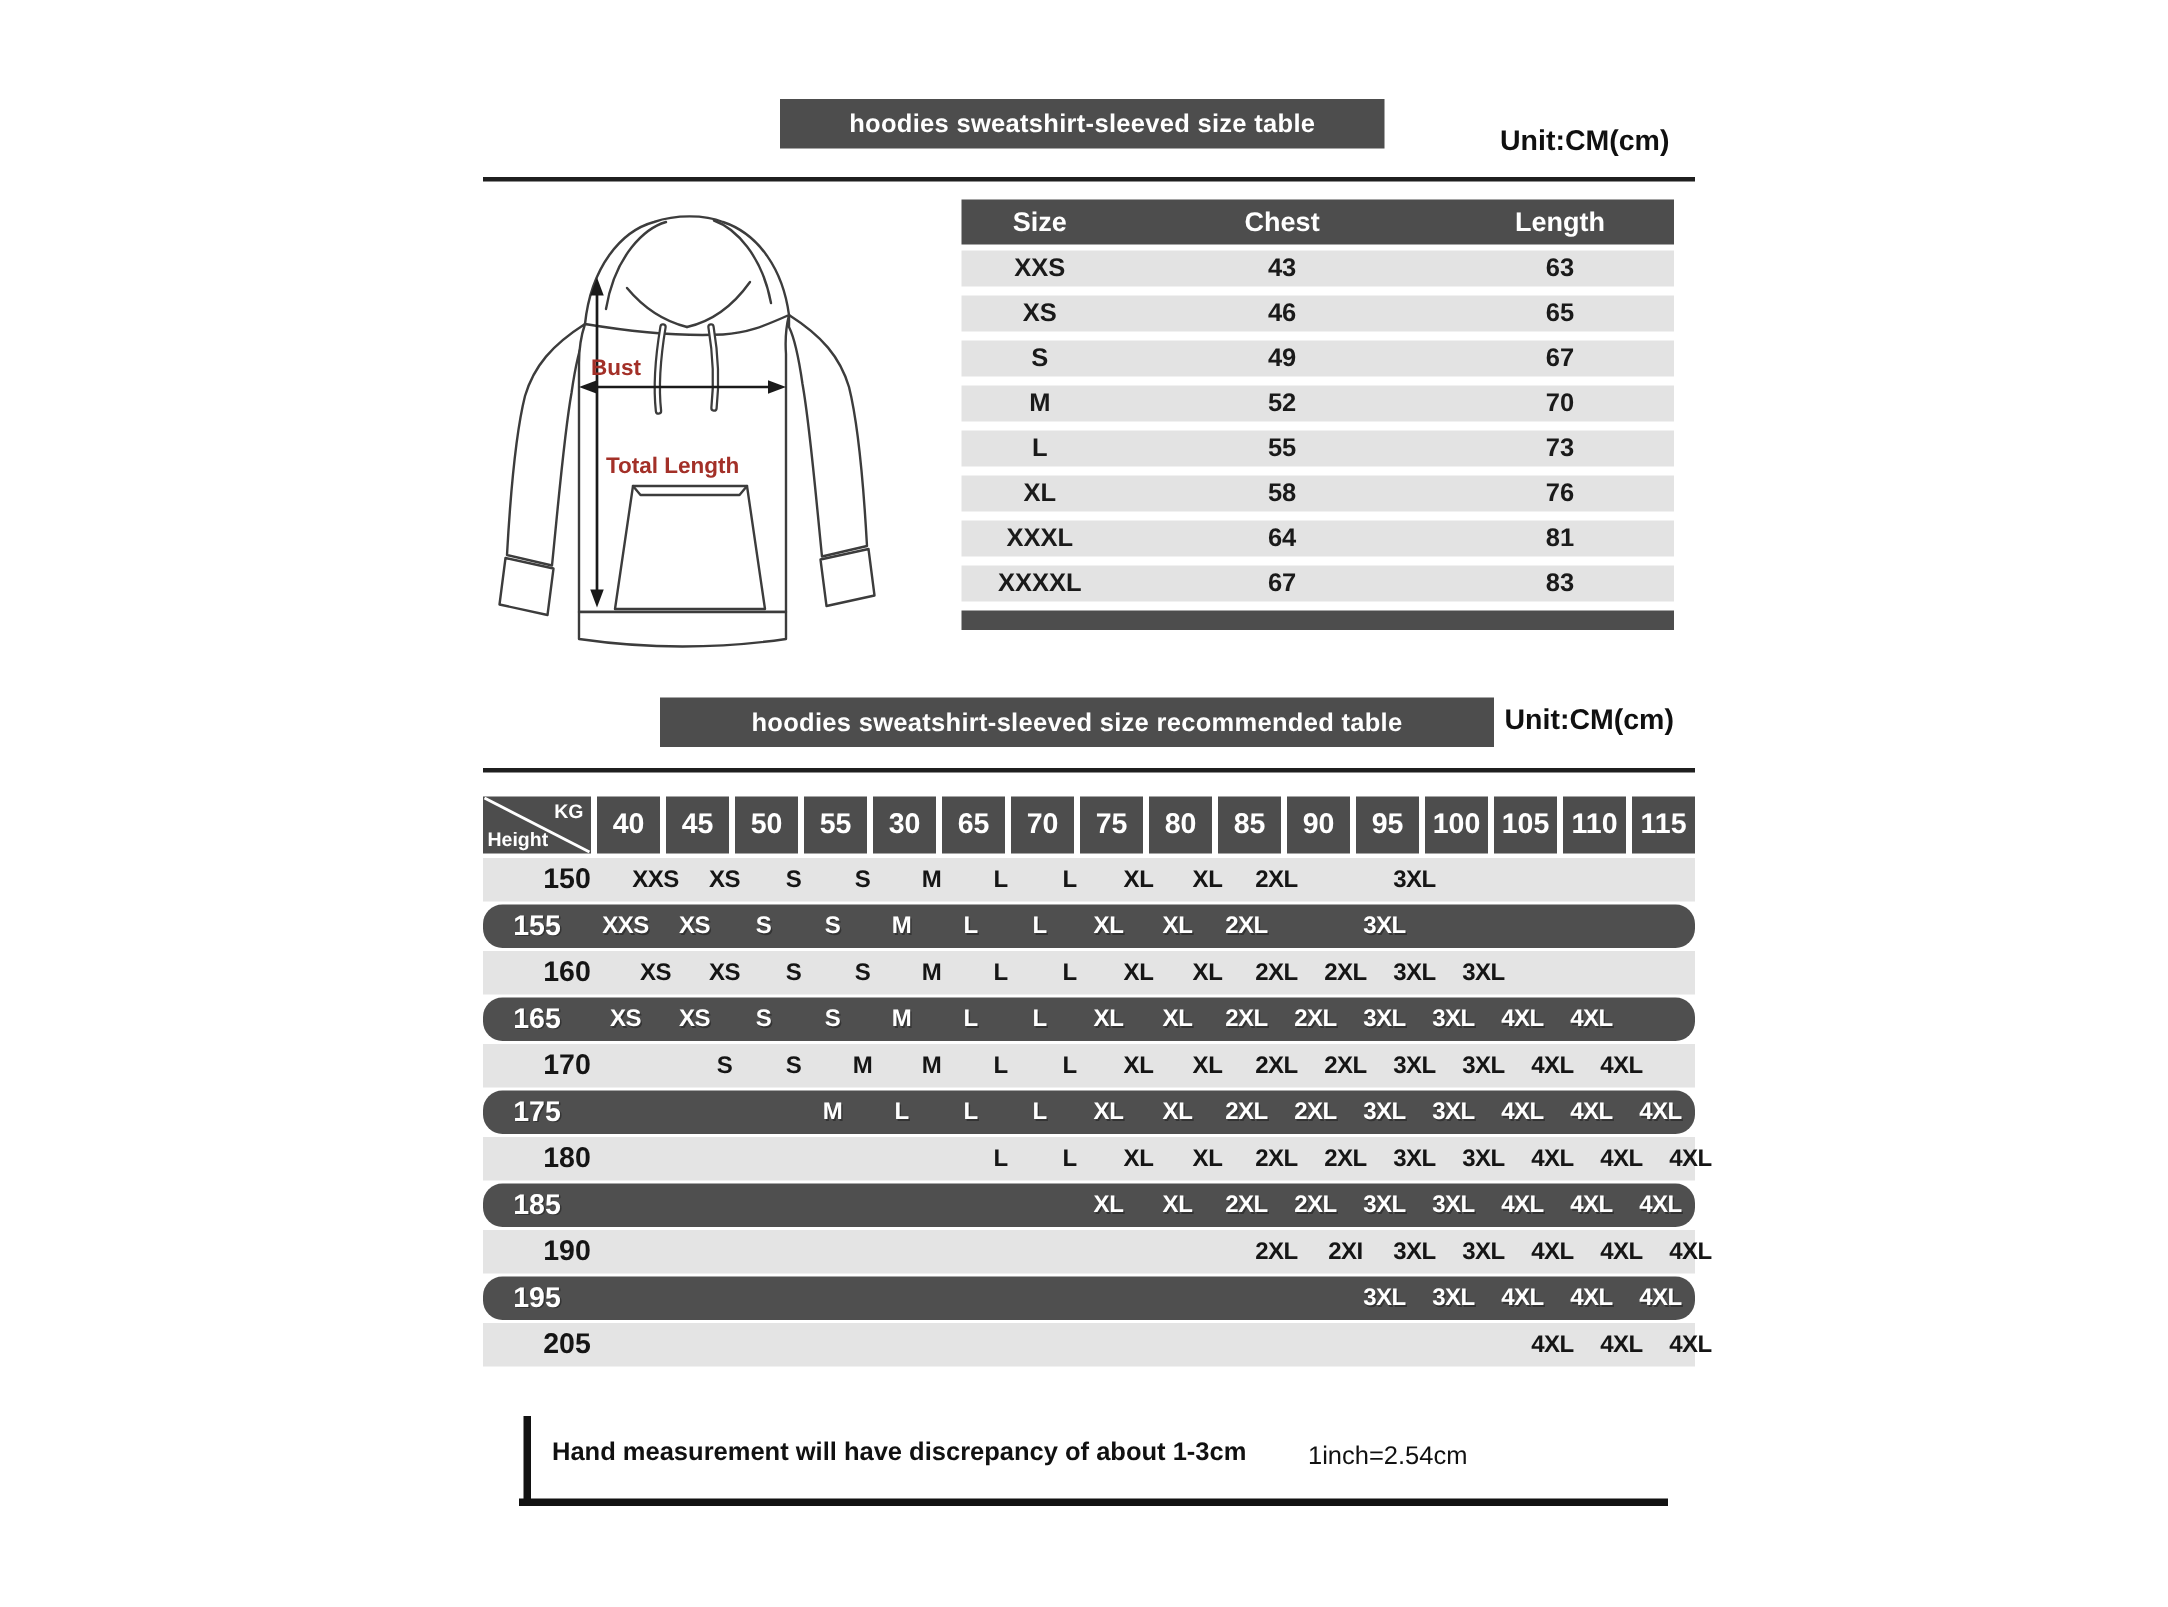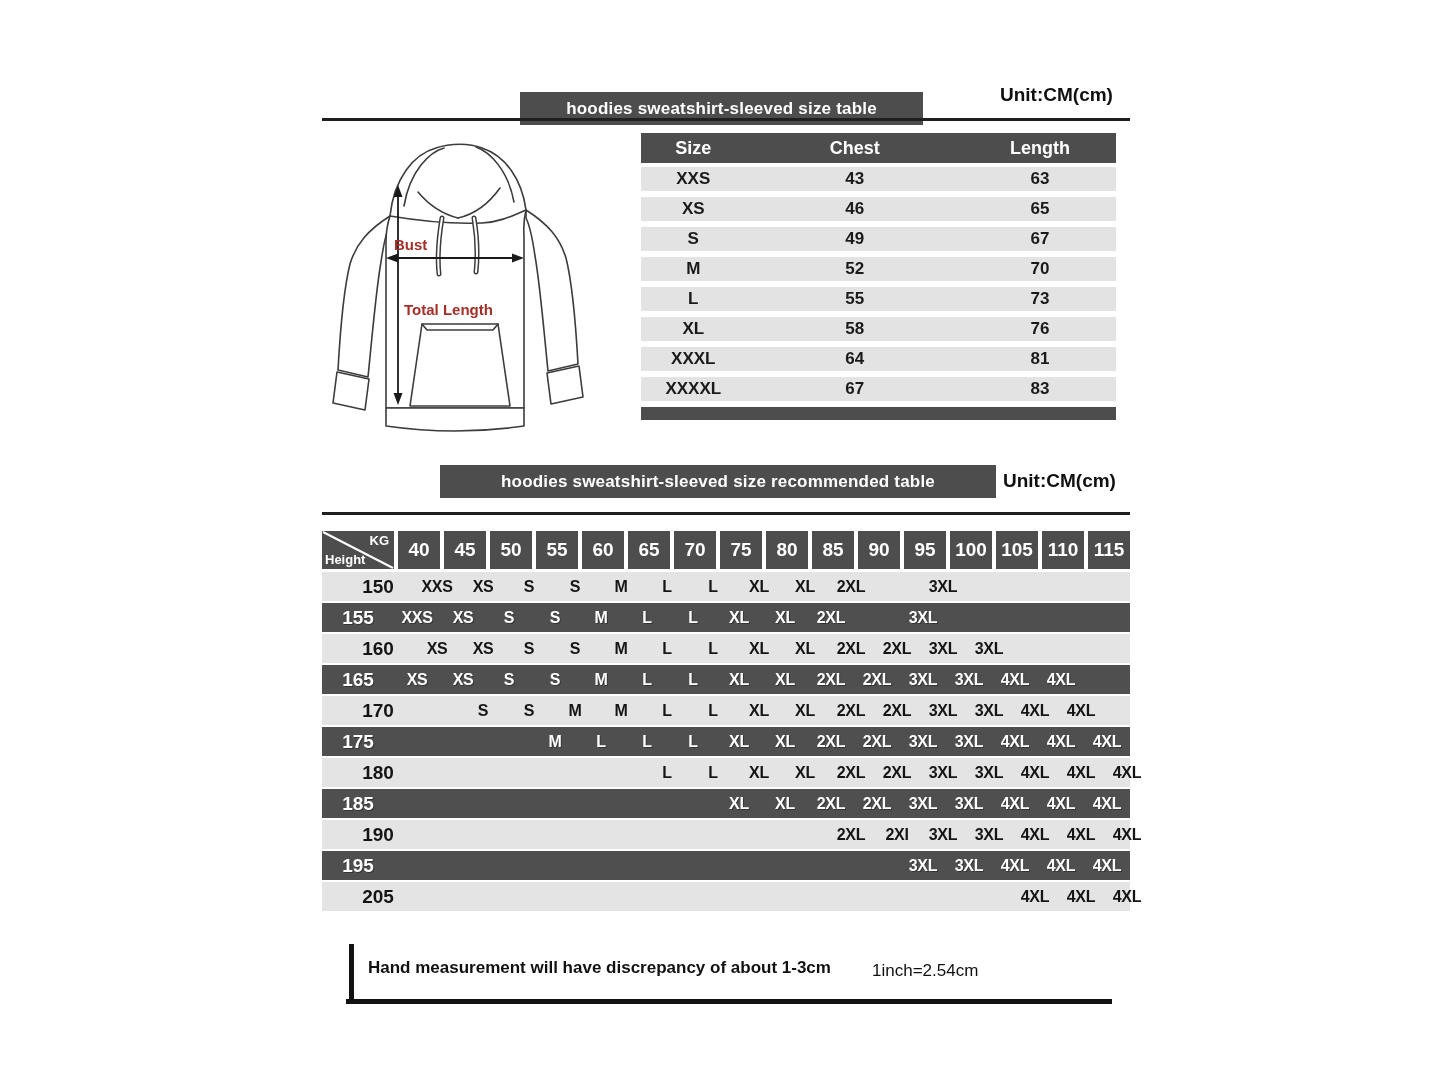--- a/index.html
+++ b/index.html
@@ -7,21 +7,21 @@
     width:1445px;height:1071px;position:relative;background:#fff;
     font-family:"Liberation Sans",sans-serif;overflow:hidden;color:#111;
   }
   .abs{position:absolute;}
 
   
   .title-bar{
     background:#4d4d4d;color:#fff;font-weight:bold;font-size:17px;
     display:flex;align-items:center;justify-content:center;letter-spacing:.2px;
   }
-  #title1{left:520px;top:92px;width:403px;height:33px;}
+  #title1{left:520px;top:66px;width:403px;height:33px;}
   #title2{left:440px;top:465px;width:556px;height:33px;}
   .unit{font-size:19px;font-weight:bold;color:#101010;}
   #unit1{left:1000px;top:84px;}
   #unit2{left:1003px;top:470px;}
   .rule{background:#1f1f1f;height:3px;width:808px;left:322px;}
   #rule1{top:118px;}
   #rule2{top:512px;}
 
   
   #hoodie{left:330px;top:138px;}
@@ -49,21 +49,21 @@
   .corner .kg{position:absolute;top:2px;right:5px;color:#fff;font-size:13px;font-weight:bold;}
   .corner .hgt{position:absolute;bottom:2px;left:3px;color:#fff;font-size:13px;font-weight:bold;}
   .w-box{
     flex:1;margin-right:4px;background:#4d4d4d;color:#fff;
     display:flex;align-items:center;justify-content:center;
     font-size:19px;font-weight:bold;
   }
   .w-box:last-child{margin-right:0;}
   .m-row{display:flex;height:29px;margin-bottom:2px;align-items:center;}
   .m-row.light{background:#e4e4e4;color:#151515;padding-left:20px;}
-  .m-row.dark{background:#4f4f4f;color:#fff;text-shadow:1px 1px 0 rgba(0,0,0,.35);}
+  .m-row.dark{background:#4f4f4f;color:#fff;text-shadow:1px 1px 0 rgba(0,0,0,.35);border-radius:13px;}
   .m-label{width:72px;flex:none;text-align:center;font-size:19px;font-weight:bold;}
   .m-cell{width:46px;flex:none;text-align:center;font-size:16px;font-weight:bold;letter-spacing:-.3px;}
 
   
   #fvbar{left:349px;top:944px;width:5px;height:57px;background:#121212;}
   #fhbar{left:346px;top:999px;width:766px;height:5px;background:#121212;}
   #fnote{left:368px;top:958px;font-size:17px;font-weight:bold;}
   #fconv{left:872px;top:961px;font-size:17px;font-weight:normal;}
 </style>
 </head>
@@ -181,21 +181,21 @@
         <line x1="1" y1="1" x2="71" y2="37" stroke="#fff" stroke-width="2"></line>
       </svg>
       <span class="kg">KG</span>
       <span class="hgt">Height</span>
     </div>
 
   <div class="w-box">40</div>
       <div class="w-box">45</div>
       <div class="w-box">50</div>
       <div class="w-box">55</div>
-      <div class="w-box">60</div>
+      <div class="w-box">30</div>
       <div class="w-box">65</div>
       <div class="w-box">70</div>
       <div class="w-box">75</div>
       <div class="w-box">80</div>
       <div class="w-box">85</div>
       <div class="w-box">90</div>
       <div class="w-box">95</div>
       <div class="w-box">100</div>
       <div class="w-box">105</div>
       <div class="w-box">110</div>

